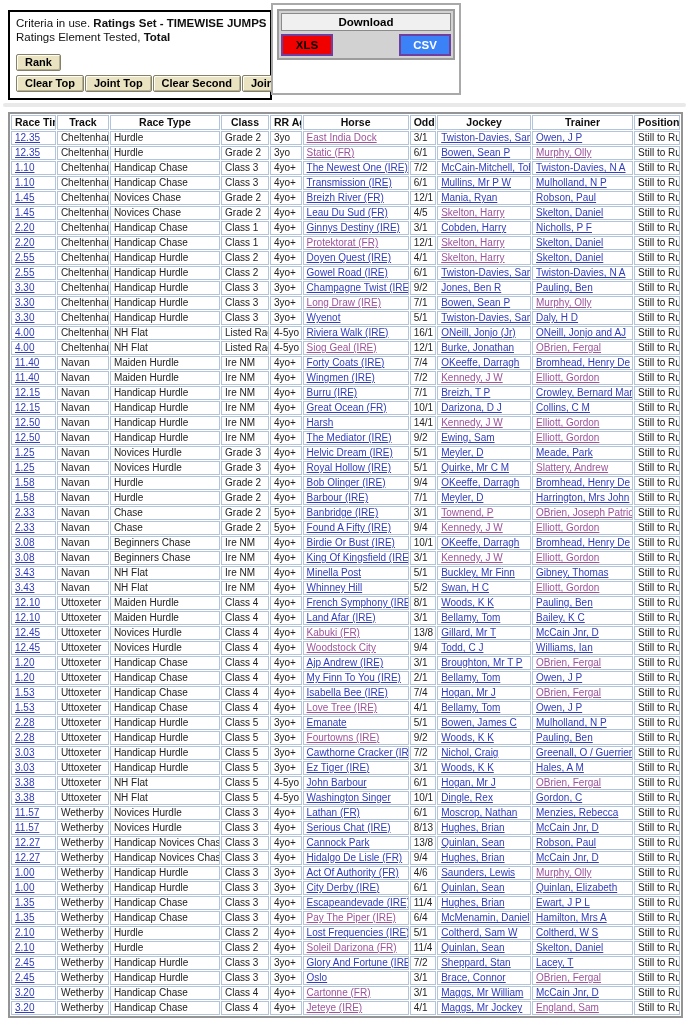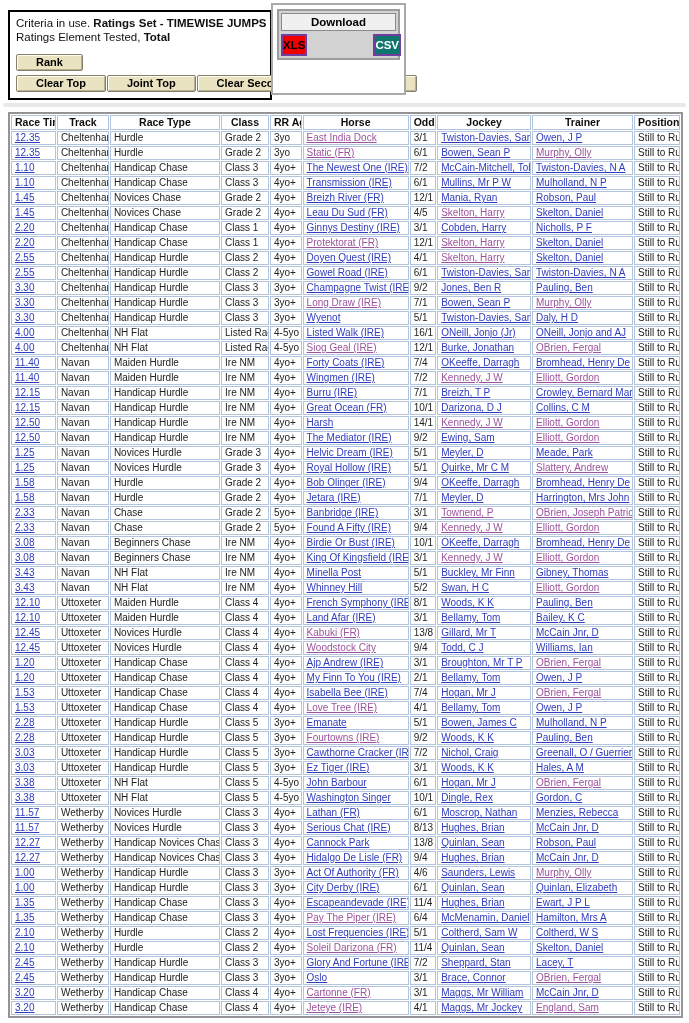--- a/index.html
+++ b/index.html
@@ -12,41 +12,41 @@
     position:absolute;left:8px;top:10px;width:248px;height:78px;
     border:2px solid #000;background:#fff;padding:4px 6px;font-size:11.5px;color:#111;
   }
   .crit-line{line-height:14px;white-space:nowrap;}
   .rank-row{margin-top:10px;}
   .btn-row{margin-top:4px;white-space:nowrap;}
   .btn{
     display:inline-block;background:#eae3c2;border:1px solid #83806c;
     box-shadow:inset 1px 1px 0 #fffdf0,inset -1px -1px 0 #b7b091;
     border-radius:2px;font-weight:bold;font-size:11px;line-height:13px;
-    padding:1px 19px;color:#000;margin-right:1px;cursor:pointer;
+    padding:1px 8px;color:#000;margin-right:1px;cursor:pointer;
   }
   
   .right-box{
-    position:absolute;left:271px;top:3px;width:135px;height:92px;
+    position:absolute;left:271px;top:3px;width:190px;height:92px;
     border:2px solid #a9a9a9;background:#fff;box-sizing:border-box;
   }
   .download-panel{
     margin:4px;background:#d2d2d2;border:2px solid #9c9c9c;padding:2px;
   }
   .download-title{
     background:#f0f0f0;border:1px solid #8a8a8a;text-align:center;
     font-weight:bold;font-size:11.5px;line-height:14px;padding:1px 0;color:#000;
   }
   .download-buttons{display:flex;gap:18px;margin-top:3px;}
   .dl-btn{
     flex:1;text-align:center;font-weight:bold;font-size:11.5px;line-height:14px;
     border:2px solid #6e3f9e;padding:2px 0;cursor:pointer;
   }
   .dl-xls{background:#f10000;color:#000;}
-  .dl-csv{background:#0f766e;color:#fff;margin-left:48px;}
+  .dl-csv{background:#3b82f6;color:#fff;margin-left:48px;}
   
   .divider{
     position:absolute;left:3px;top:103px;width:683px;height:4px;
     background:#e9e9e9;border-radius:3px;
   }
   
   .race-table{
     position:absolute;left:8px;top:112px;width:675px;
     border:2px solid #949494;border-collapse:separate;border-spacing:1px;
     table-layout:fixed;background:#fff;
@@ -270,21 +270,21 @@
         <td><a href="#">Twiston-Davies, Sam</a></td>
         <td><a href="#">Daly, H D</a></td>
         <td>Still to Run</td>
       </tr>
       <tr>
         <td><a href="#">4.00</a></td>
         <td>Cheltenham</td>
         <td>NH Flat</td>
         <td>Listed Race</td>
         <td>4-5yo</td>
-        <td><a href="#">Listed Walk (IRE)</a></td>
+        <td><a href="#">Riviera Walk (IRE)</a></td>
         <td>16/1</td>
         <td><a href="#">ONeill, Jonjo (Jr)</a></td>
         <td><a href="#">ONeill, Jonjo and AJ</a></td>
         <td>Still to Run</td>
       </tr>
       <tr>
         <td><a href="#">4.00</a></td>
         <td>Cheltenham</td>
         <td>NH Flat</td>
         <td>Listed Race</td>
@@ -402,21 +402,21 @@
         <td><a href="#">OKeeffe, Darragh</a></td>
         <td><a href="#">Bromhead, Henry De</a></td>
         <td>Still to Run</td>
       </tr>
       <tr>
         <td><a href="#">1.58</a></td>
         <td>Navan</td>
         <td>Hurdle</td>
         <td>Grade 2</td>
         <td>4yo+</td>
-        <td><a href="#">Jetara (IRE)</a></td>
+        <td><a href="#">Barbour (IRE)</a></td>
         <td>7/1</td>
         <td><a href="#">Meyler, D</a></td>
         <td><a href="#">Harrington, Mrs John</a></td>
         <td>Still to Run</td>
       </tr>
       <tr>
         <td><a href="#">2.33</a></td>
         <td>Navan</td>
         <td>Chase</td>
         <td>Grade 2</td>

